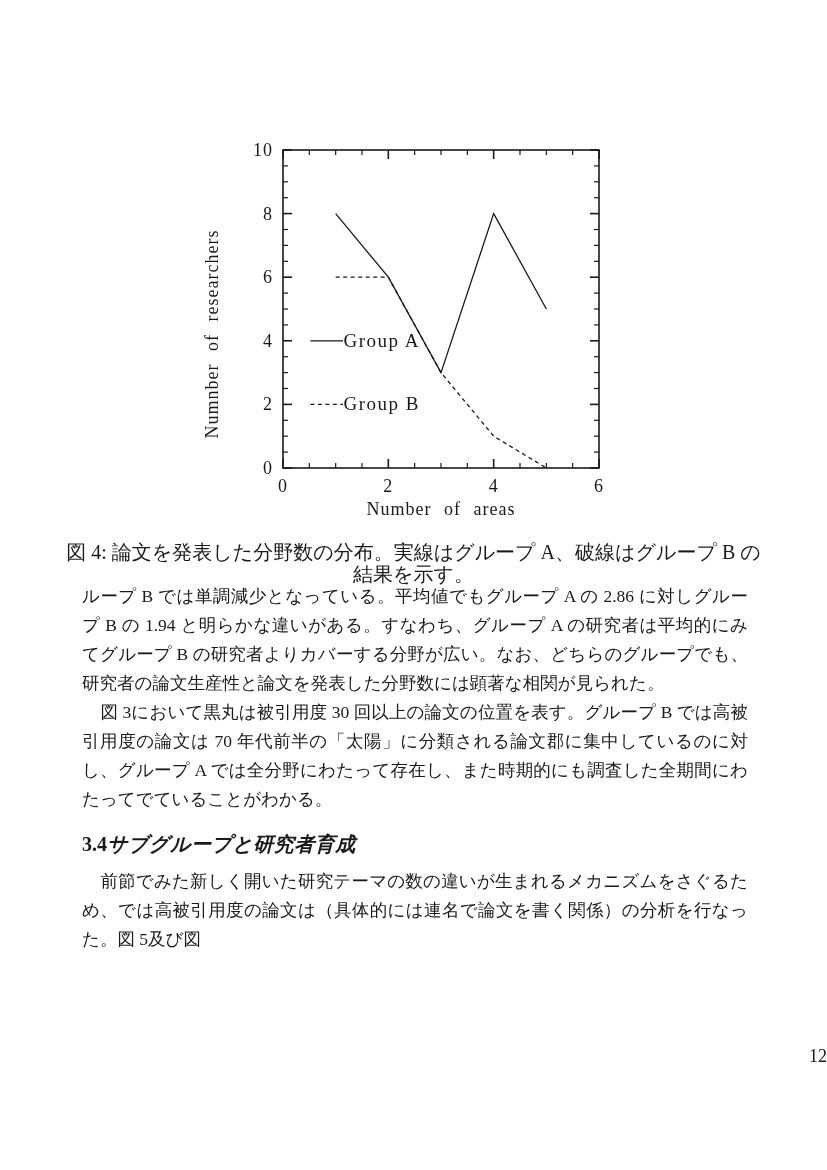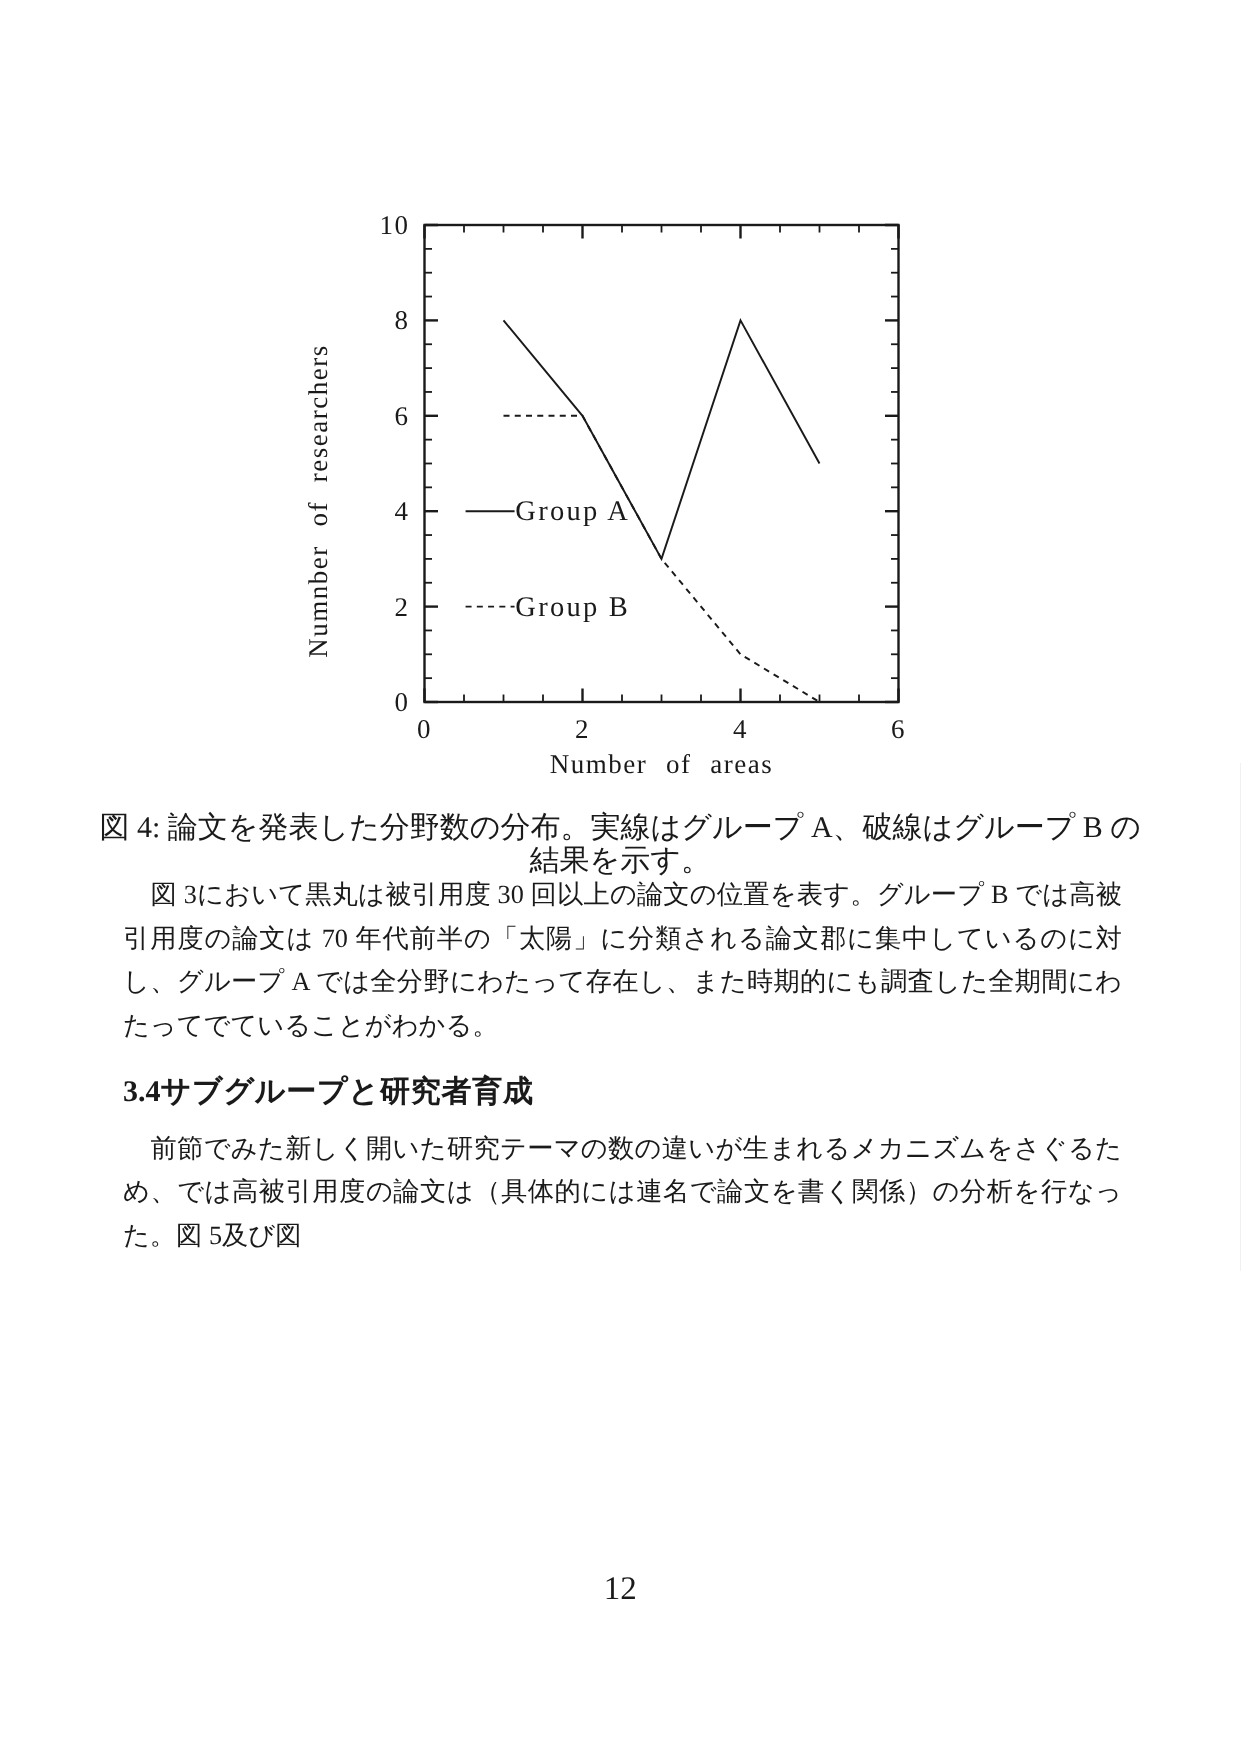--- a/index.html
+++ b/index.html
@@ -62,28 +62,29 @@
     line-height: 26px;
     text-align: left;
     text-indent: 0;
   }
   .section-heading .sec-num {
     font-family: "Liberation Serif", "DejaVu Serif", serif;
   }
   .section-heading .sec-title {
     font-family: "Liberation Sans", "DejaVu Sans", sans-serif;
     letter-spacing: 0.5px;
+    font-style: italic;
   }
   .page-number {
     position: absolute;
     left: 0;
     top: 1046px;
     width: 100%;
-    text-align: center;
-    font-size: 22px;
+    text-align: right;
+    font-size: 18px;
     color: #1a1a1a;
   }
 </style>
 </head>
 <body>
 
 <div class="page">
 
   <figure class="figure" style="margin:0;">
     <svg viewBox="0 0 460 392" xmlns="http://www.w3.org/2000/svg">
@@ -173,20 +174,21 @@
         <line x1="130.38666666666666" y1="207.8" x2="163.04" y2="207.8" stroke="#1a1a1a" stroke-width="1.3"></line>
         <text x="163.56666666666666" y="213.8" font-size="19" text-anchor="start" class="chart-text" letter-spacing="1.5">Group A</text>
         <line x1="130.38666666666666" y1="271.4" x2="163.04" y2="271.4" stroke="#1a1a1a" stroke-width="1.3" stroke-dasharray="4,3.5"></line>
         <text x="163.56666666666666" y="277.4" font-size="19" text-anchor="start" class="chart-text" letter-spacing="1.5">Group B</text>
       </svg>
   </figure>
 
   <div class="caption">図 4: 論文を発表した分野数の分布。実線はグループ A、破線はグループ B の結果を示す。</div>
 
   <div class="body-text">
+    <p>ループ B では単調減少となっている。平均値でもグループ A の 2.86 に対しグループ B の 1.94 と明らかな違いがある。すなわち、グループ A の研究者は平均的にみてグループ B の研究者よりカバーする分野が広い。なお、どちらのグループでも、研究者の論文生産性と論文を発表した分野数には顕著な相関が見られた。</p>
     <p class="indent">図 3において黒丸は被引用度 30 回以上の論文の位置を表す。グループ B では高被引用度の論文は 70 年代前半の「太陽」に分類される論文郡に集中しているのに対し、グループ A では全分野にわたって存在し、また時期的にも調査した全期間にわたってでていることがわかる。</p>
     <h2 class="section-heading">
       <span class="sec-num">3.4</span><span class="sec-title">サブグループと研究者育成</span>
     </h2>
     <p class="indent">前節でみた新しく開いた研究テーマの数の違いが生まれるメカニズムをさぐるため、では高被引用度の論文は（具体的には連名で論文を書く関係）の分析を行なった。図 5及び図</p>
   </div>
 
   <div class="page-number">12</div>
 
 </div>

